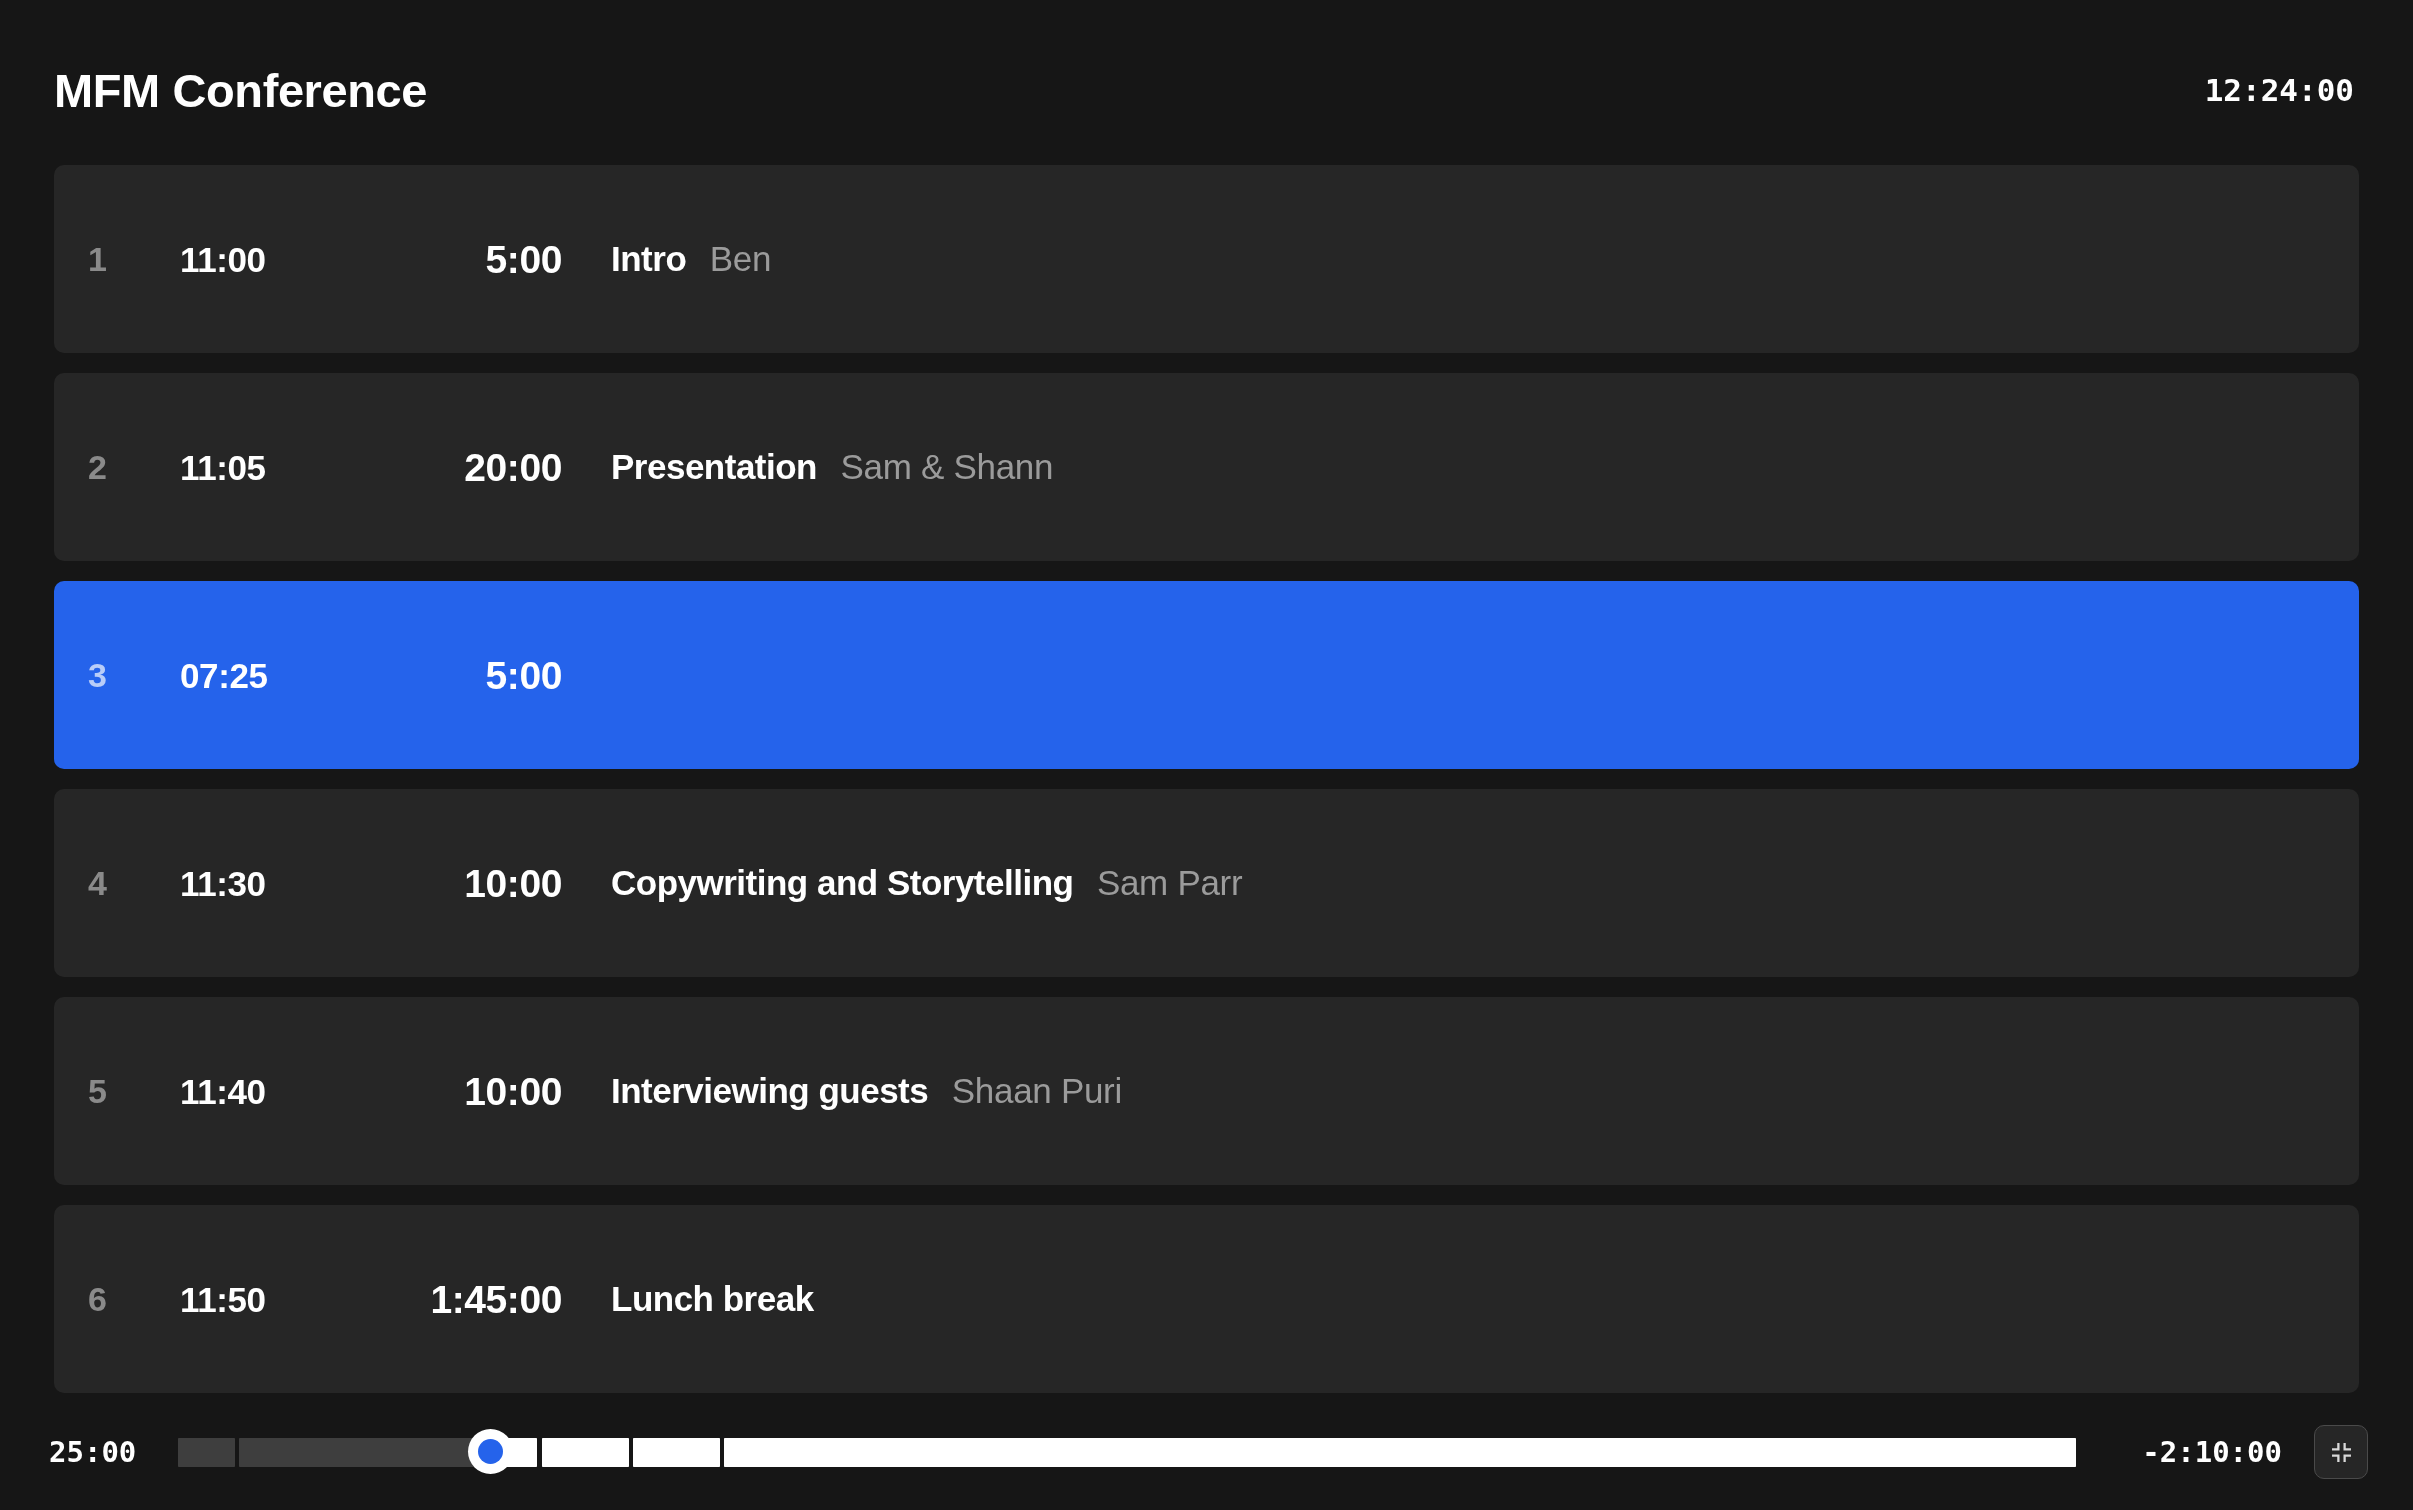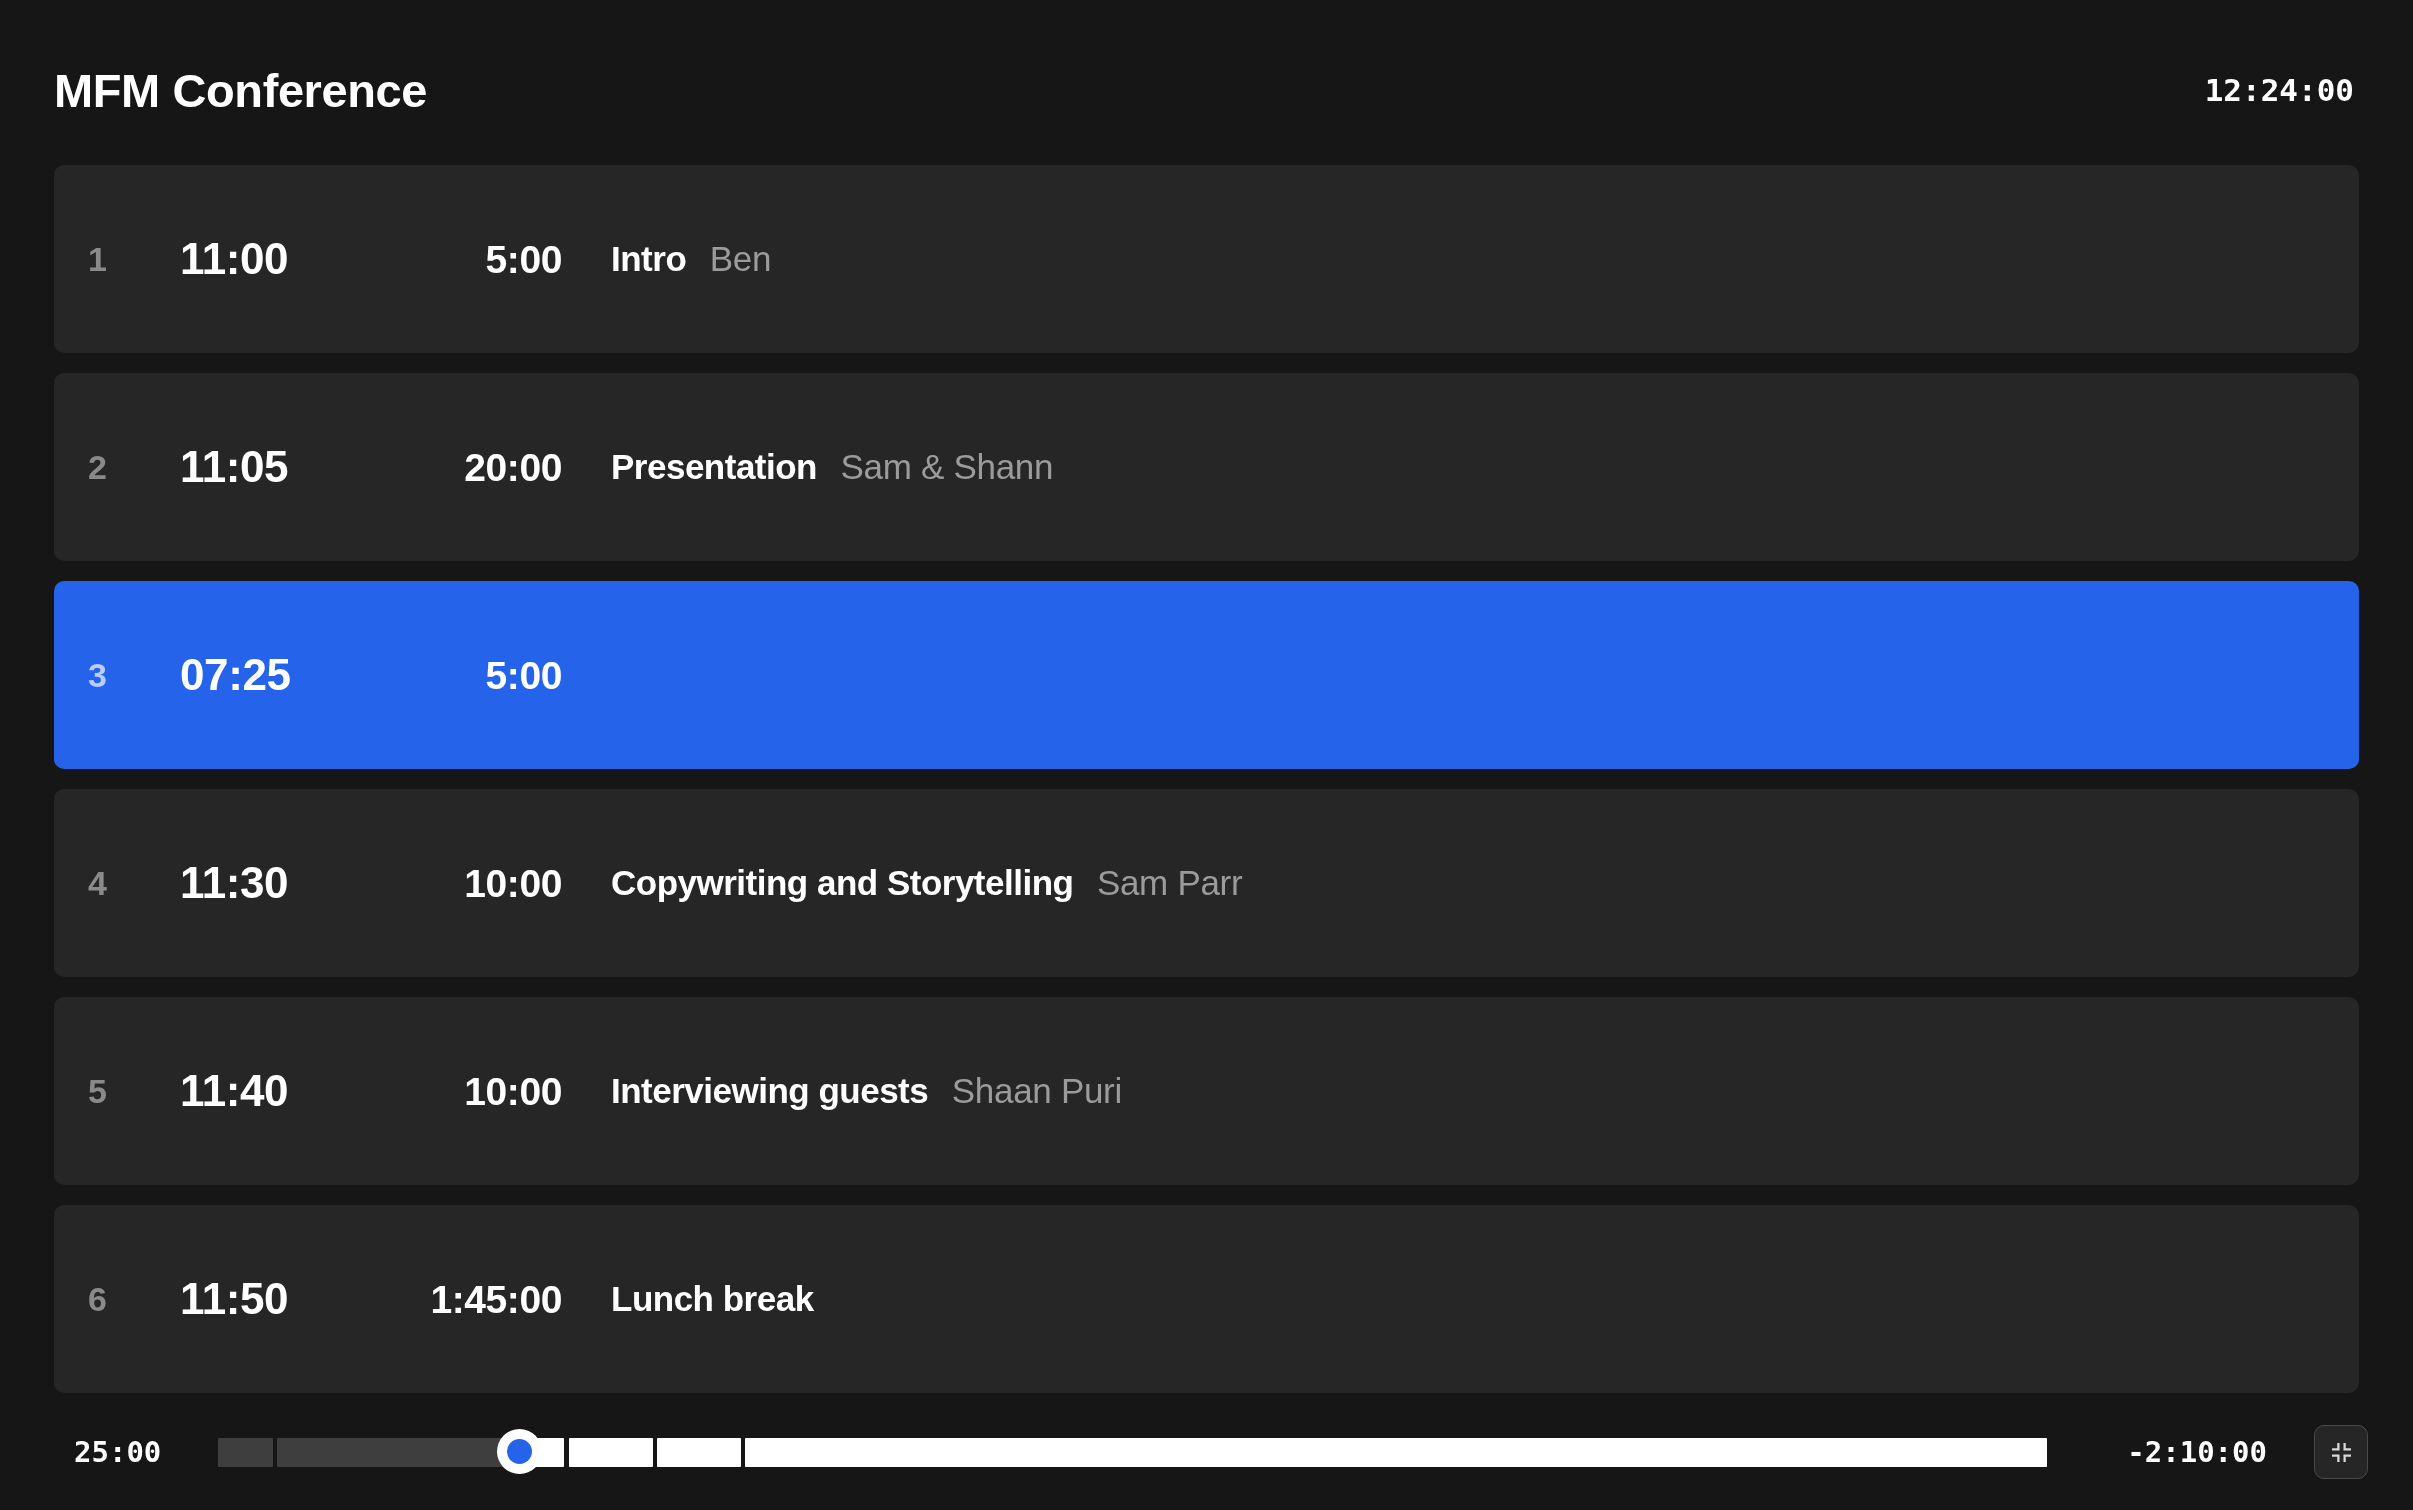--- a/index.html
+++ b/index.html
@@ -79,21 +79,21 @@
     font-size: 34px;
     font-weight: 700;
     color: #8a8a8a;
     line-height: 1;
     text-align: left;
   }
   .row.is-active .cell-index { color: #b9cdf8; }
 
   .cell-start {
     flex: 0 0 176px;
-    font-size: 44px;
+    font-size: 35px;
     font-weight: 700;
     color: #ffffff;
     line-height: 1;
     text-align: left;
     letter-spacing: -0.4px;
   }
 
   .cell-duration {
     flex: 0 0 206px;
     font-size: 39px;
@@ -140,22 +140,22 @@
     height: 0;
   }
 
   
   .transport {
     flex: 0 0 auto;
     height: 118px;
     background: #161616;
     display: flex;
     align-items: center;
-    padding: 0 45px 0 74px;
-    gap: 47px;
+    padding: 0 45px 0 49px;
+    gap: 32px;
     position: relative;
     z-index: 5;
   }
 
   .time-elapsed, .time-remaining {
     font-family: "DejaVu Sans Mono", "Liberation Mono", monospace;
     font-size: 29px;
     font-weight: 700;
     color: #ffffff;
     line-height: 1;

